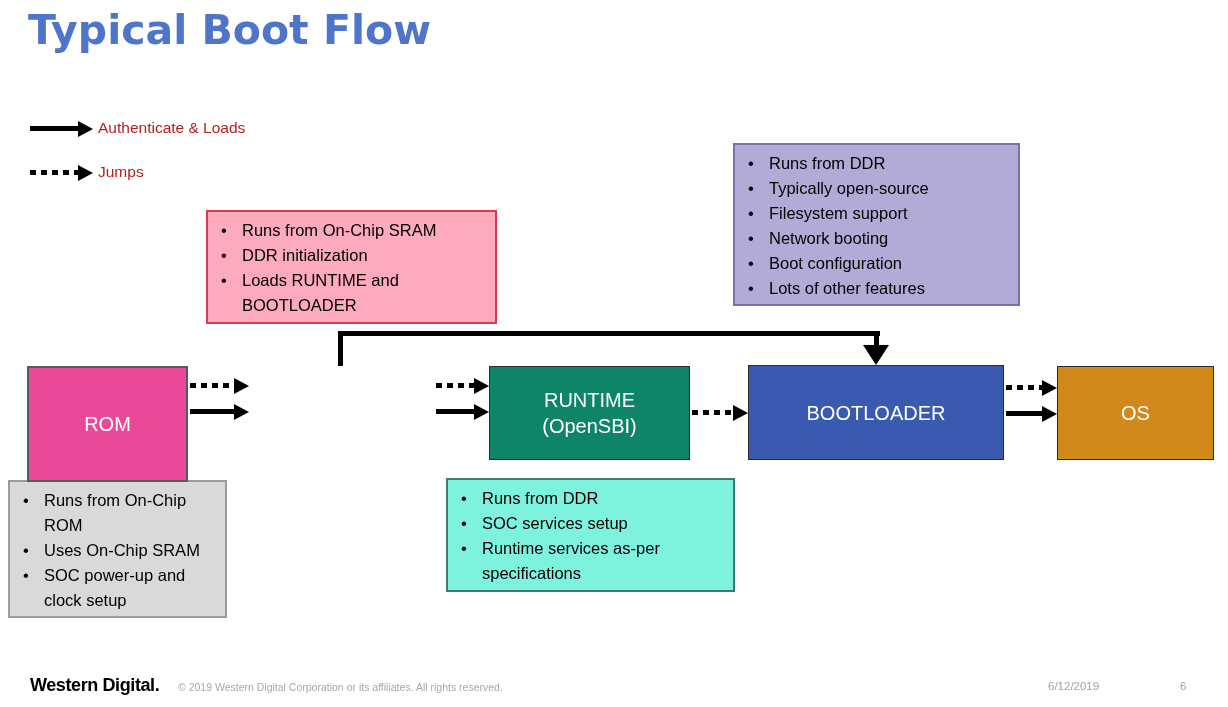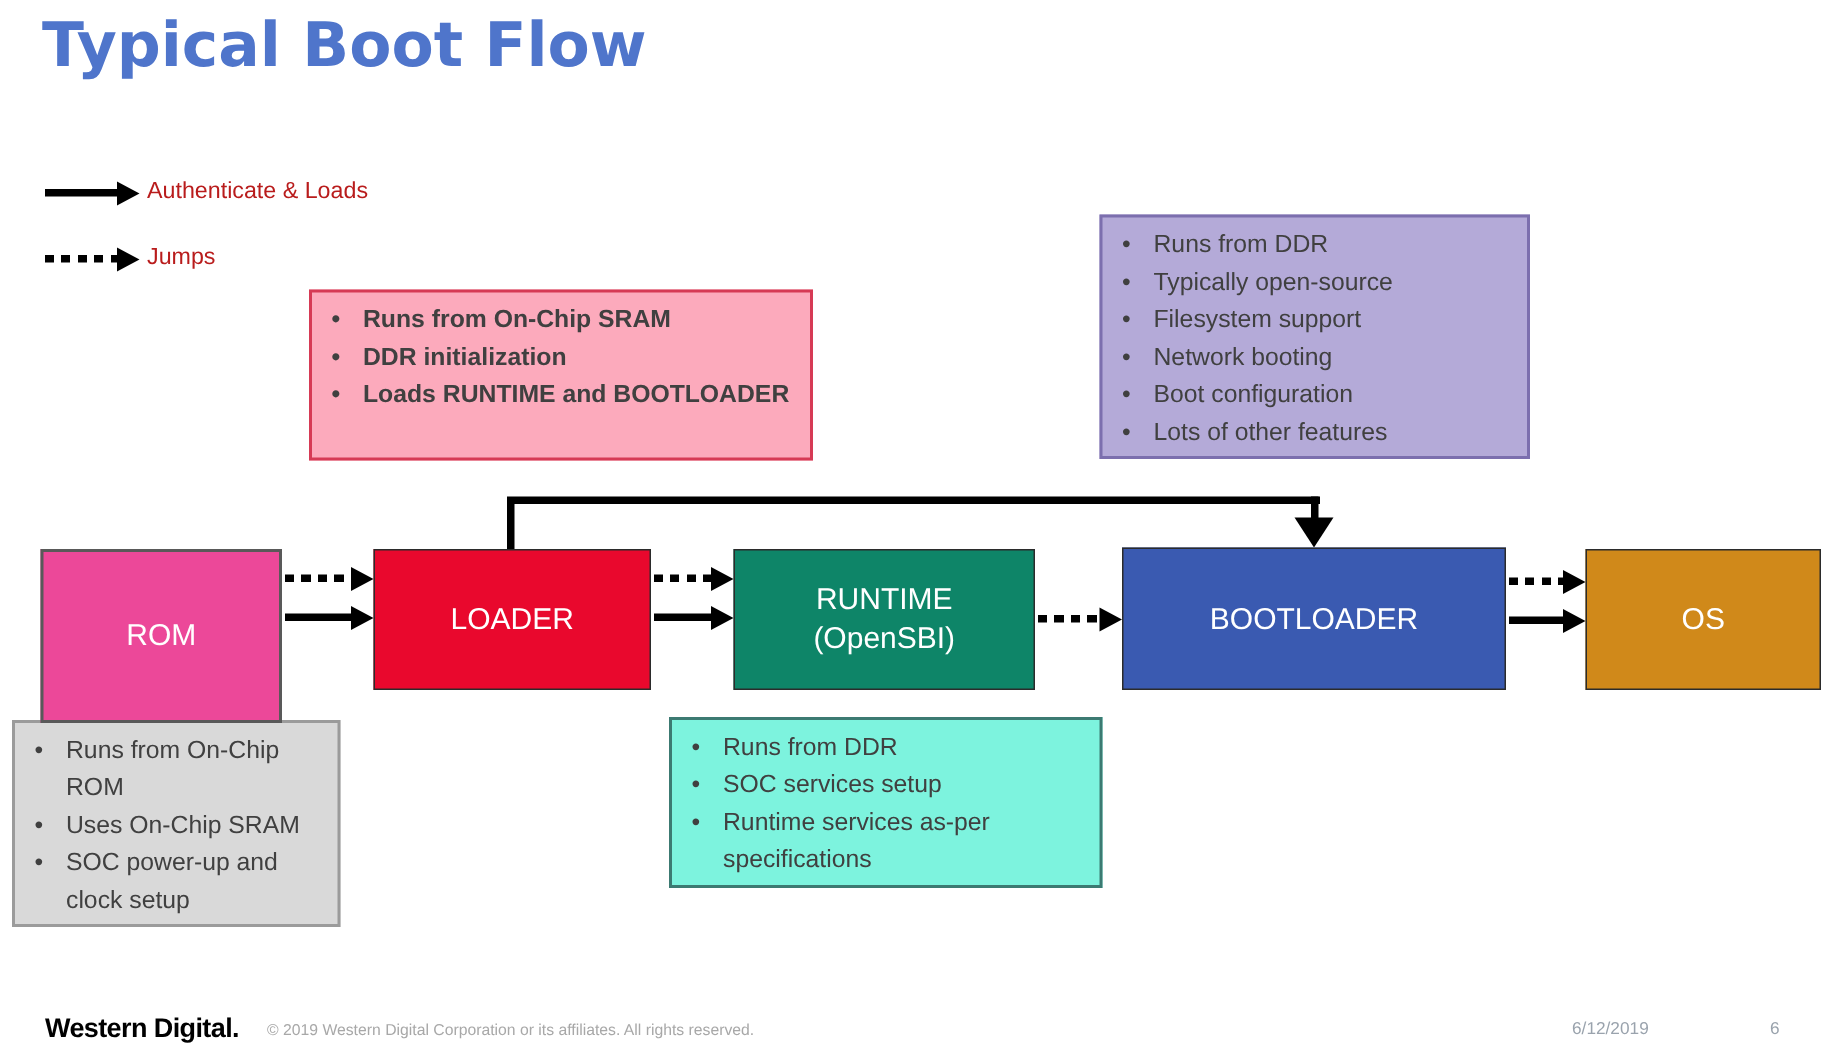--- a/index.html
+++ b/index.html
@@ -25,21 +25,21 @@
     border-top:8px solid transparent; border-bottom:8px solid transparent;
     border-left:15px solid #000;
   }
   .head-down {
     position:absolute; width:0; height:0;
     border-left:13px solid transparent; border-right:13px solid transparent;
     border-top:20px solid #000;
   }
   
   .callout {
-    position:absolute; font-size:16.5px; color:#404040;
+    position:absolute; font-size:16.5px; color:#000000;
   }
   .callout ul { list-style:none; padding:6px 6px 6px 0; }
   .callout li { position:relative; padding-left:34px; line-height:25px; }
   .callout li::before { content:"\2022"; position:absolute; left:13px; }
   
   .node {
     position:absolute; display:flex; flex-direction:column;
     align-items:center; justify-content:center;
     color:#ffffff; font-size:20px; text-align:center; line-height:26px;
   }
@@ -60,21 +60,21 @@
   <h1 class="title" style="color: rgb(79, 117, 203);">Typical Boot Flow</h1>
 
   <div class="hline" style="left:30px; top:126px; width:48px;"></div>
   <div class="head-right" style="left:78px; top:120.5px;"></div>
   <div class="legend-label" style="left:98px; top:119px;">Authenticate &amp; Loads</div>
 
   <div class="dline" style="left:30px; top:170px; width:48px;"></div>
   <div class="head-right" style="left:78px; top:164.5px;"></div>
   <div class="legend-label" style="left:98px; top:163px;">Jumps</div>
 
-  <div class="callout" style="left: 206px; top: 193px; width: 336px; height: 114px; border: 2px solid rgb(214, 58, 85); background-color: rgb(252, 170, 188); font-weight: bold;">
+  <div class="callout" style="left: 206px; top: 210px; width: 291px; height: 114px; border: 2px solid rgb(214, 58, 85); background-color: rgb(252, 170, 188);">
     <ul>
       <li>Runs from On-Chip SRAM</li>
       <li>DDR initialization</li>
       <li>Loads RUNTIME and BOOTLOADER</li>
     </ul>
   </div>
 
   <div class="callout" style="left: 733px; top: 143px; width: 287px; height: 163px; border: 2px solid rgb(124, 111, 174); background-color: rgb(180, 170, 216);">
     <ul>
       <li>Runs from DDR</li>
@@ -104,23 +104,20 @@
 
   <div class="hline" style="left:338px; top:332px; width:5px; height:34px;"></div>
   <div class="hline" style="left:338px; top:331px; width:542px;"></div>
   <div class="hline" style="left:874px; top:331px; width:5px; height:15px;"></div>
   <div class="head-down" style="left:863px; top:345px;"></div>
 
   <div class="node" style="left: 27px; top: 366px; width: 161px; height: 116px; border: 2.5px solid rgb(89, 89, 89); background-color: #ec4899;">
     <span>ROM</span>
   </div>
 
-  <div class="node" style="left: 249px; top: 366px; width: 185px; height: 94px; border: 1.5px solid rgb(43, 43, 43); background-color: rgb(233, 8, 45);">
-    <span>LOADER</span>
-  </div>
 
   <div class="node" style="left: 489px; top: 366px; width: 201px; height: 94px; border: 1.5px solid rgb(43, 43, 43); background-color: rgb(14, 133, 104);">
     <span>RUNTIME</span>
     <span>(OpenSBI)</span>
   </div>
 
   <div class="node" style="left: 748px; top: 365px; width: 256px; height: 95px; border: 1.5px solid rgb(43, 43, 43); background-color: rgb(58, 90, 177);">
     <span>BOOTLOADER</span>
   </div>
 

